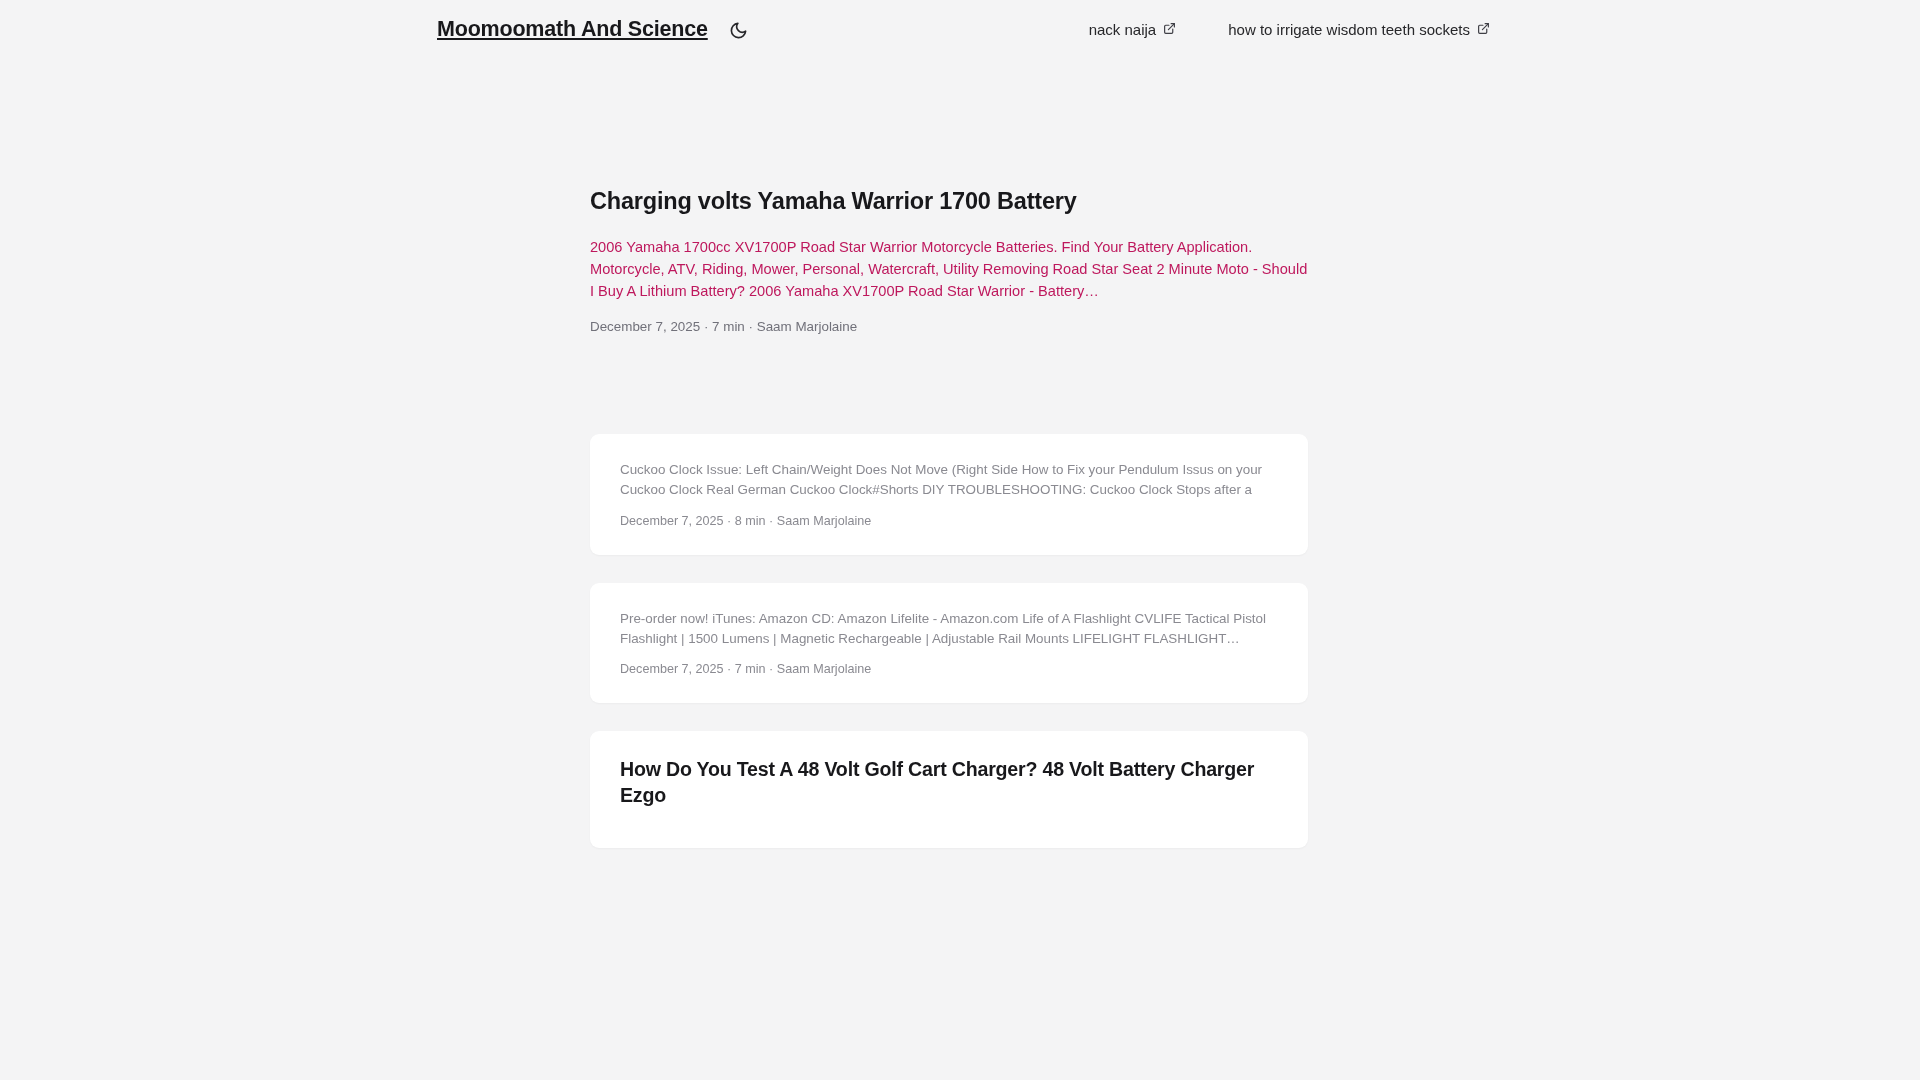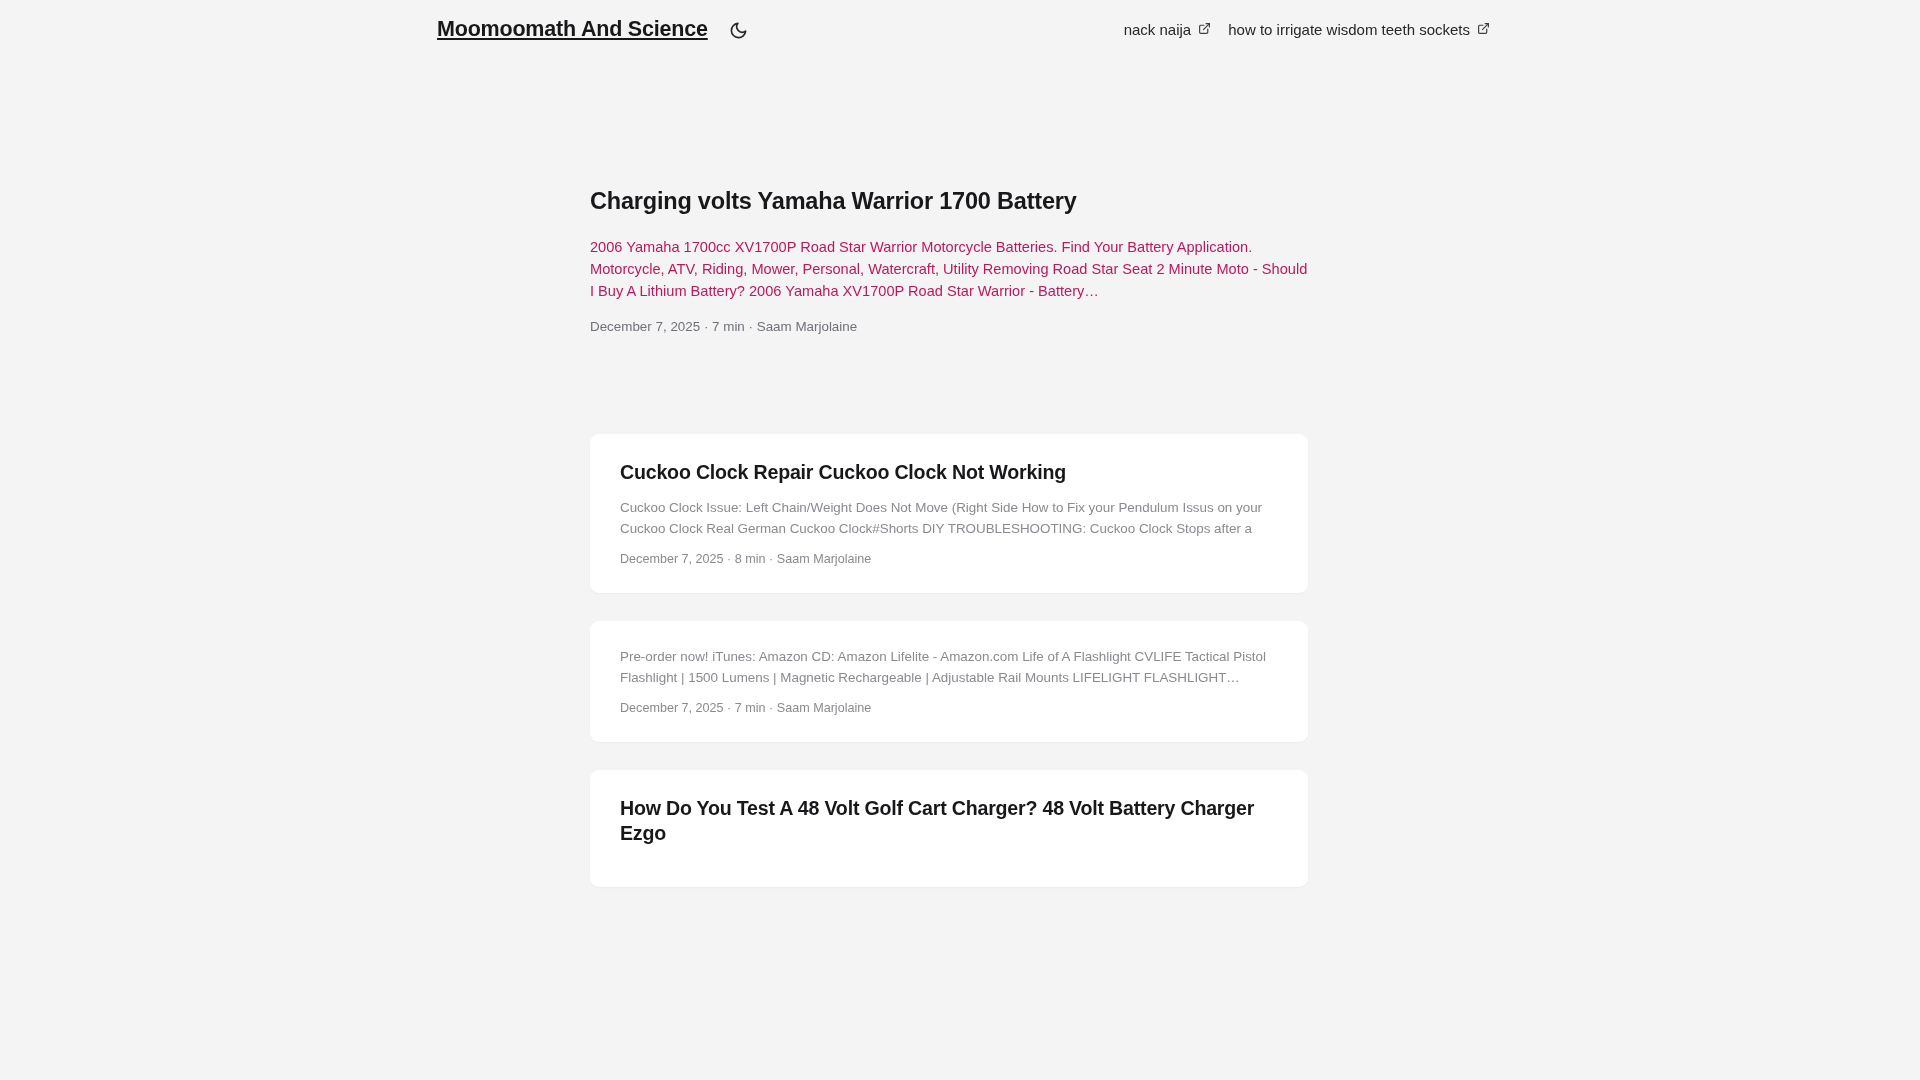--- a/index.html
+++ b/index.html
@@ -57,21 +57,21 @@
     width: 19px;
     height: 19px;
     color: #27272a;
     margin-top: 2px;
   }
   .moon-icon svg { display: block; }
 
   .nav-links {
     display: flex;
     align-items: center;
-    gap: 17px;
+    gap: 52px;
   }
 
   .nav-link {
     display: inline-flex;
     align-items: center;
     gap: 7px;
     font-size: 15px;
     color: #27272a;
     text-decoration: none;
     white-space: nowrap;
@@ -213,21 +213,20 @@
 
     <article class="featured">
       <h1 class="entry-title">Charging volts Yamaha Warrior 1700 Battery</h1>
       <p class="entry-desc">2006 Yamaha 1700cc XV1700P Road Star Warrior Motorcycle Batteries. Find Your Battery Application. Motorcycle, ATV, Riding, Mower, Personal, Watercraft, Utility Removing Road Star Seat 2 Minute Moto - Should I Buy A Lithium Battery? 2006 Yamaha XV1700P Road Star Warrior - Battery…</p>
       <div class="entry-meta">December 7, 2025 · 7 min · Saam Marjolaine</div>
     </article>
 
     <div class="cards-wrap">
 
       <article class="card">
-        <h2 class="entry-title">Cuckoo Clock Repair Cuckoo Clock Not Working</h2>
         <p class="entry-desc">Cuckoo Clock Issue: Left Chain/Weight Does Not Move (Right Side How to Fix your Pendulum Issus on your Cuckoo Clock Real German Cuckoo Clock#Shorts DIY TROUBLESHOOTING: Cuckoo Clock Stops after a Fe…</p>
         <div class="entry-meta">December 7, 2025 · 8 min · Saam Marjolaine</div>
       </article>
 
       <article class="card">
         <p class="entry-desc">Pre-order now! iTunes: Amazon CD: Amazon Lifelite - Amazon.com Life of A Flashlight CVLIFE Tactical Pistol Flashlight | 1500 Lumens | Magnetic Rechargeable | Adjustable Rail Mounts LIFELIGHT FLASHLIGHT…</p>
         <div class="entry-meta">December 7, 2025 · 7 min · Saam Marjolaine</div>
       </article>
 
       <article class="card">

